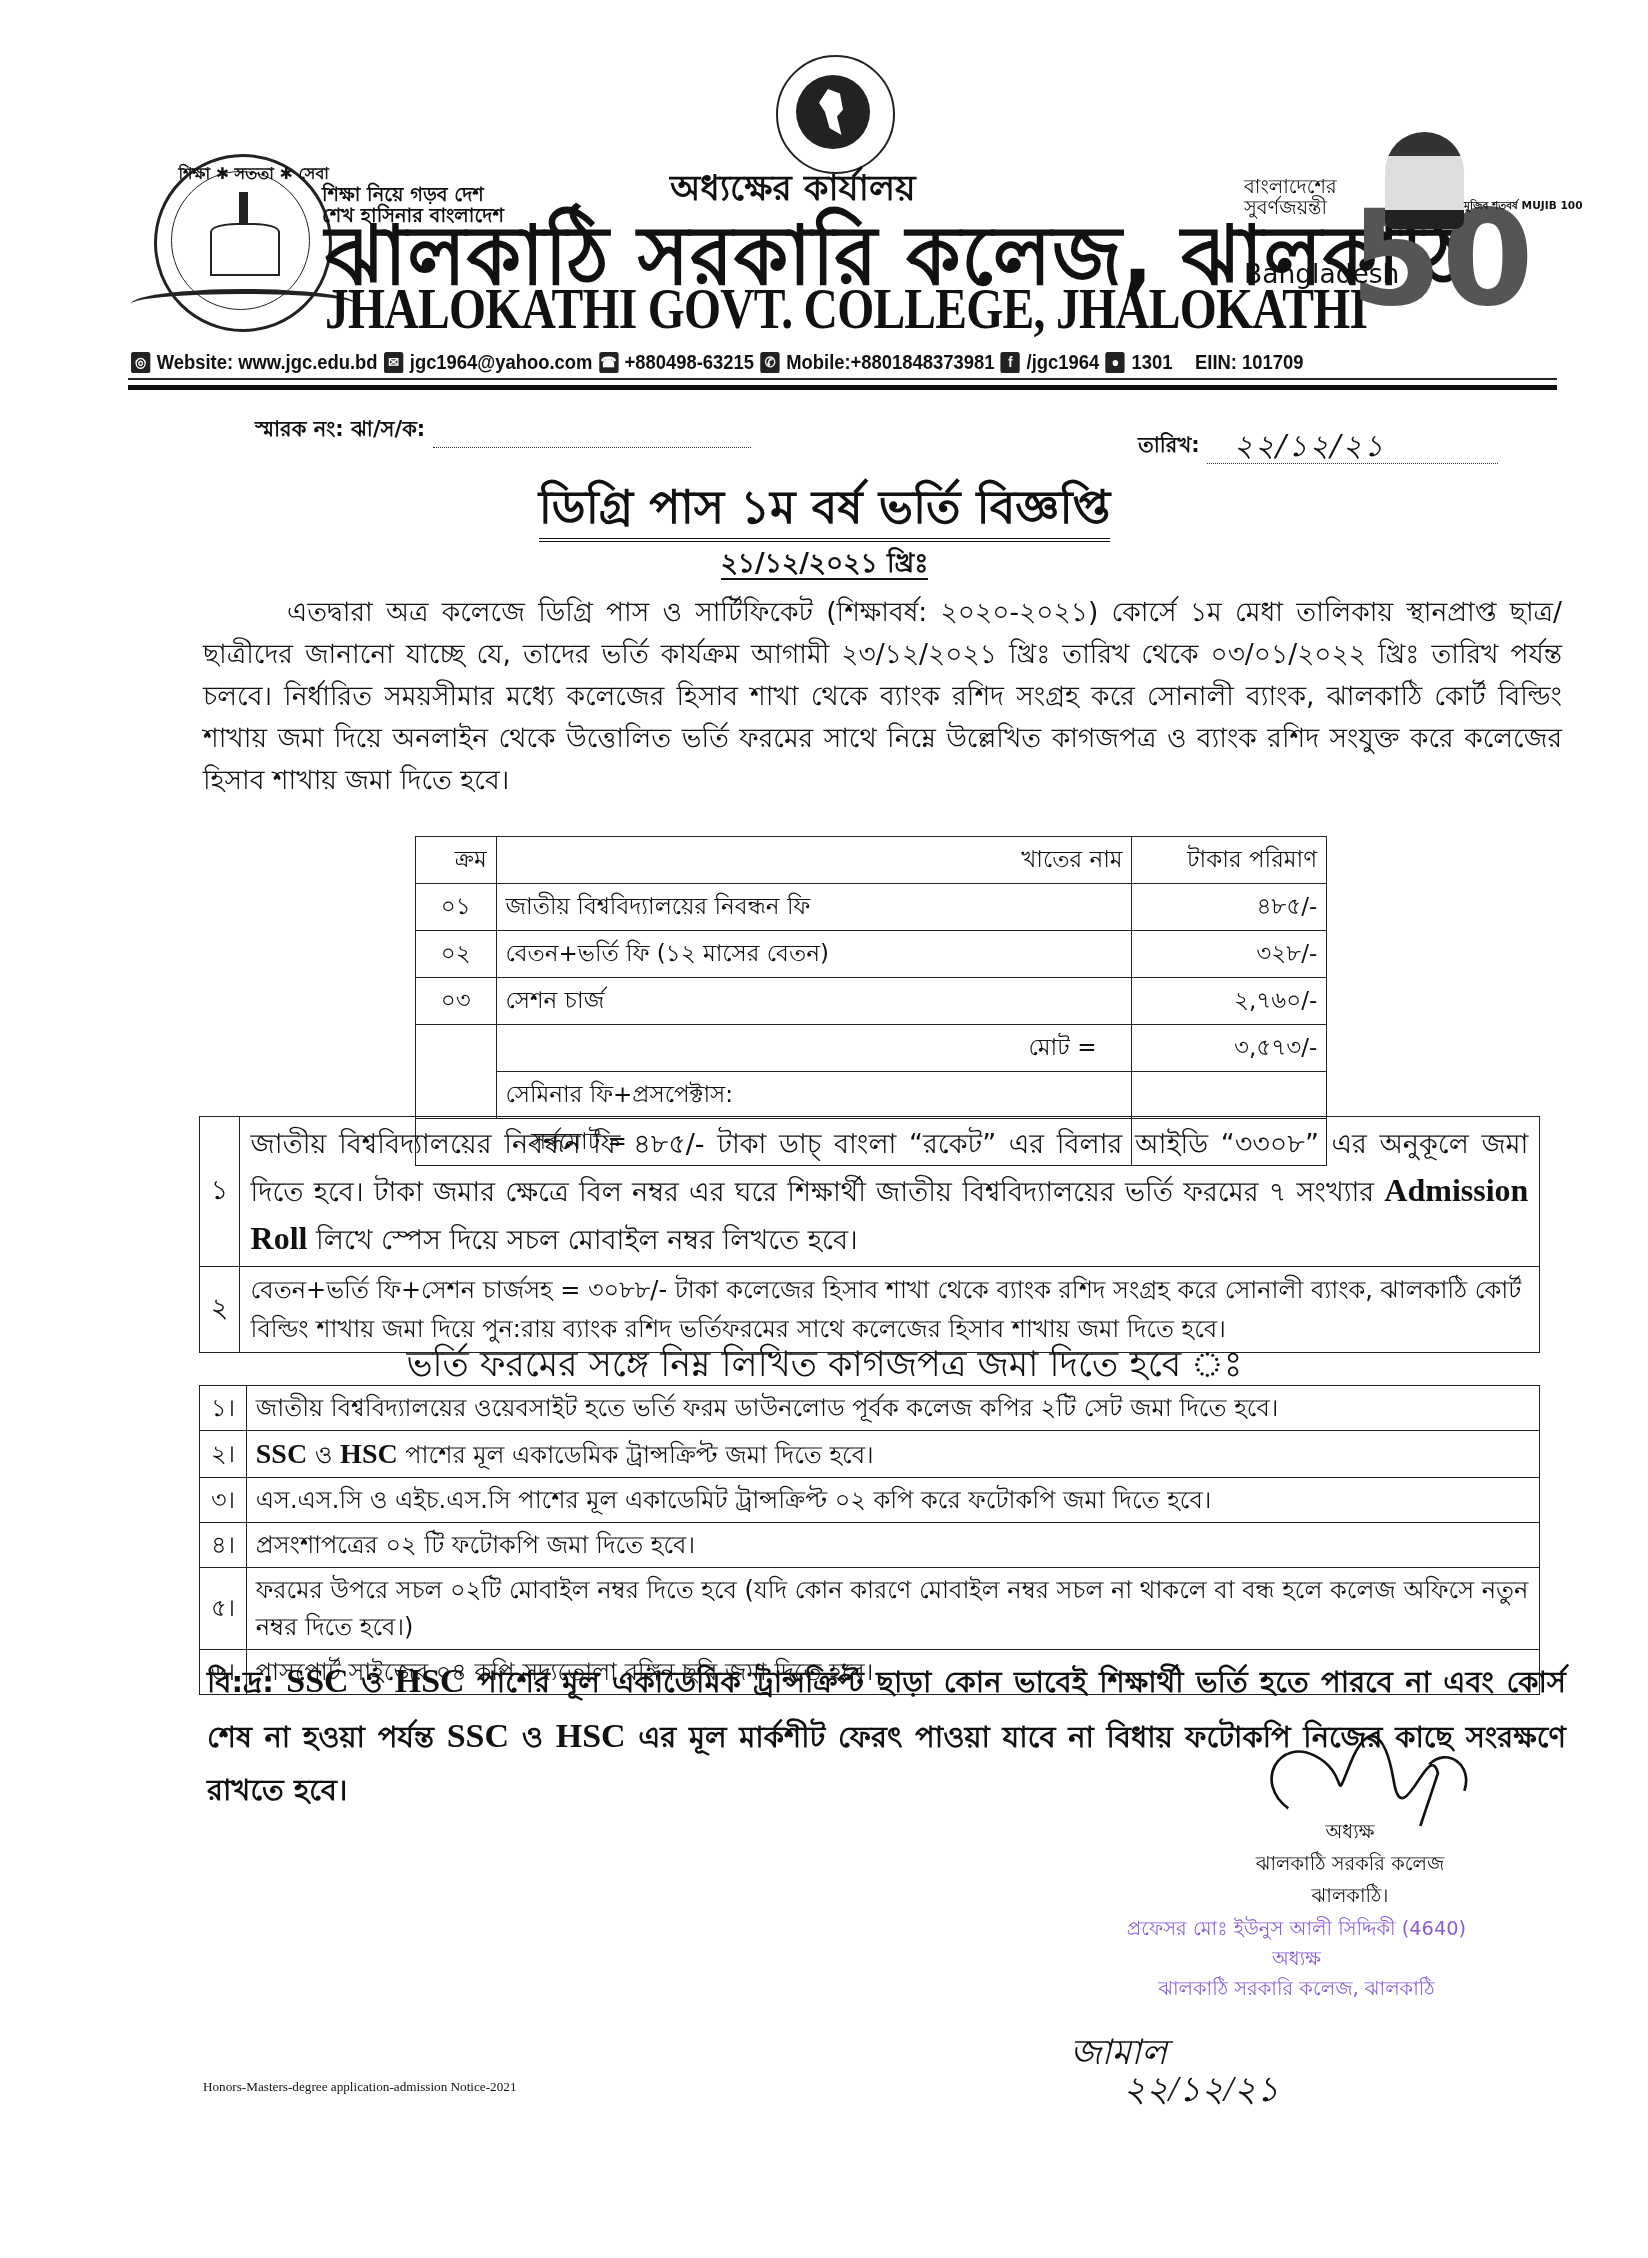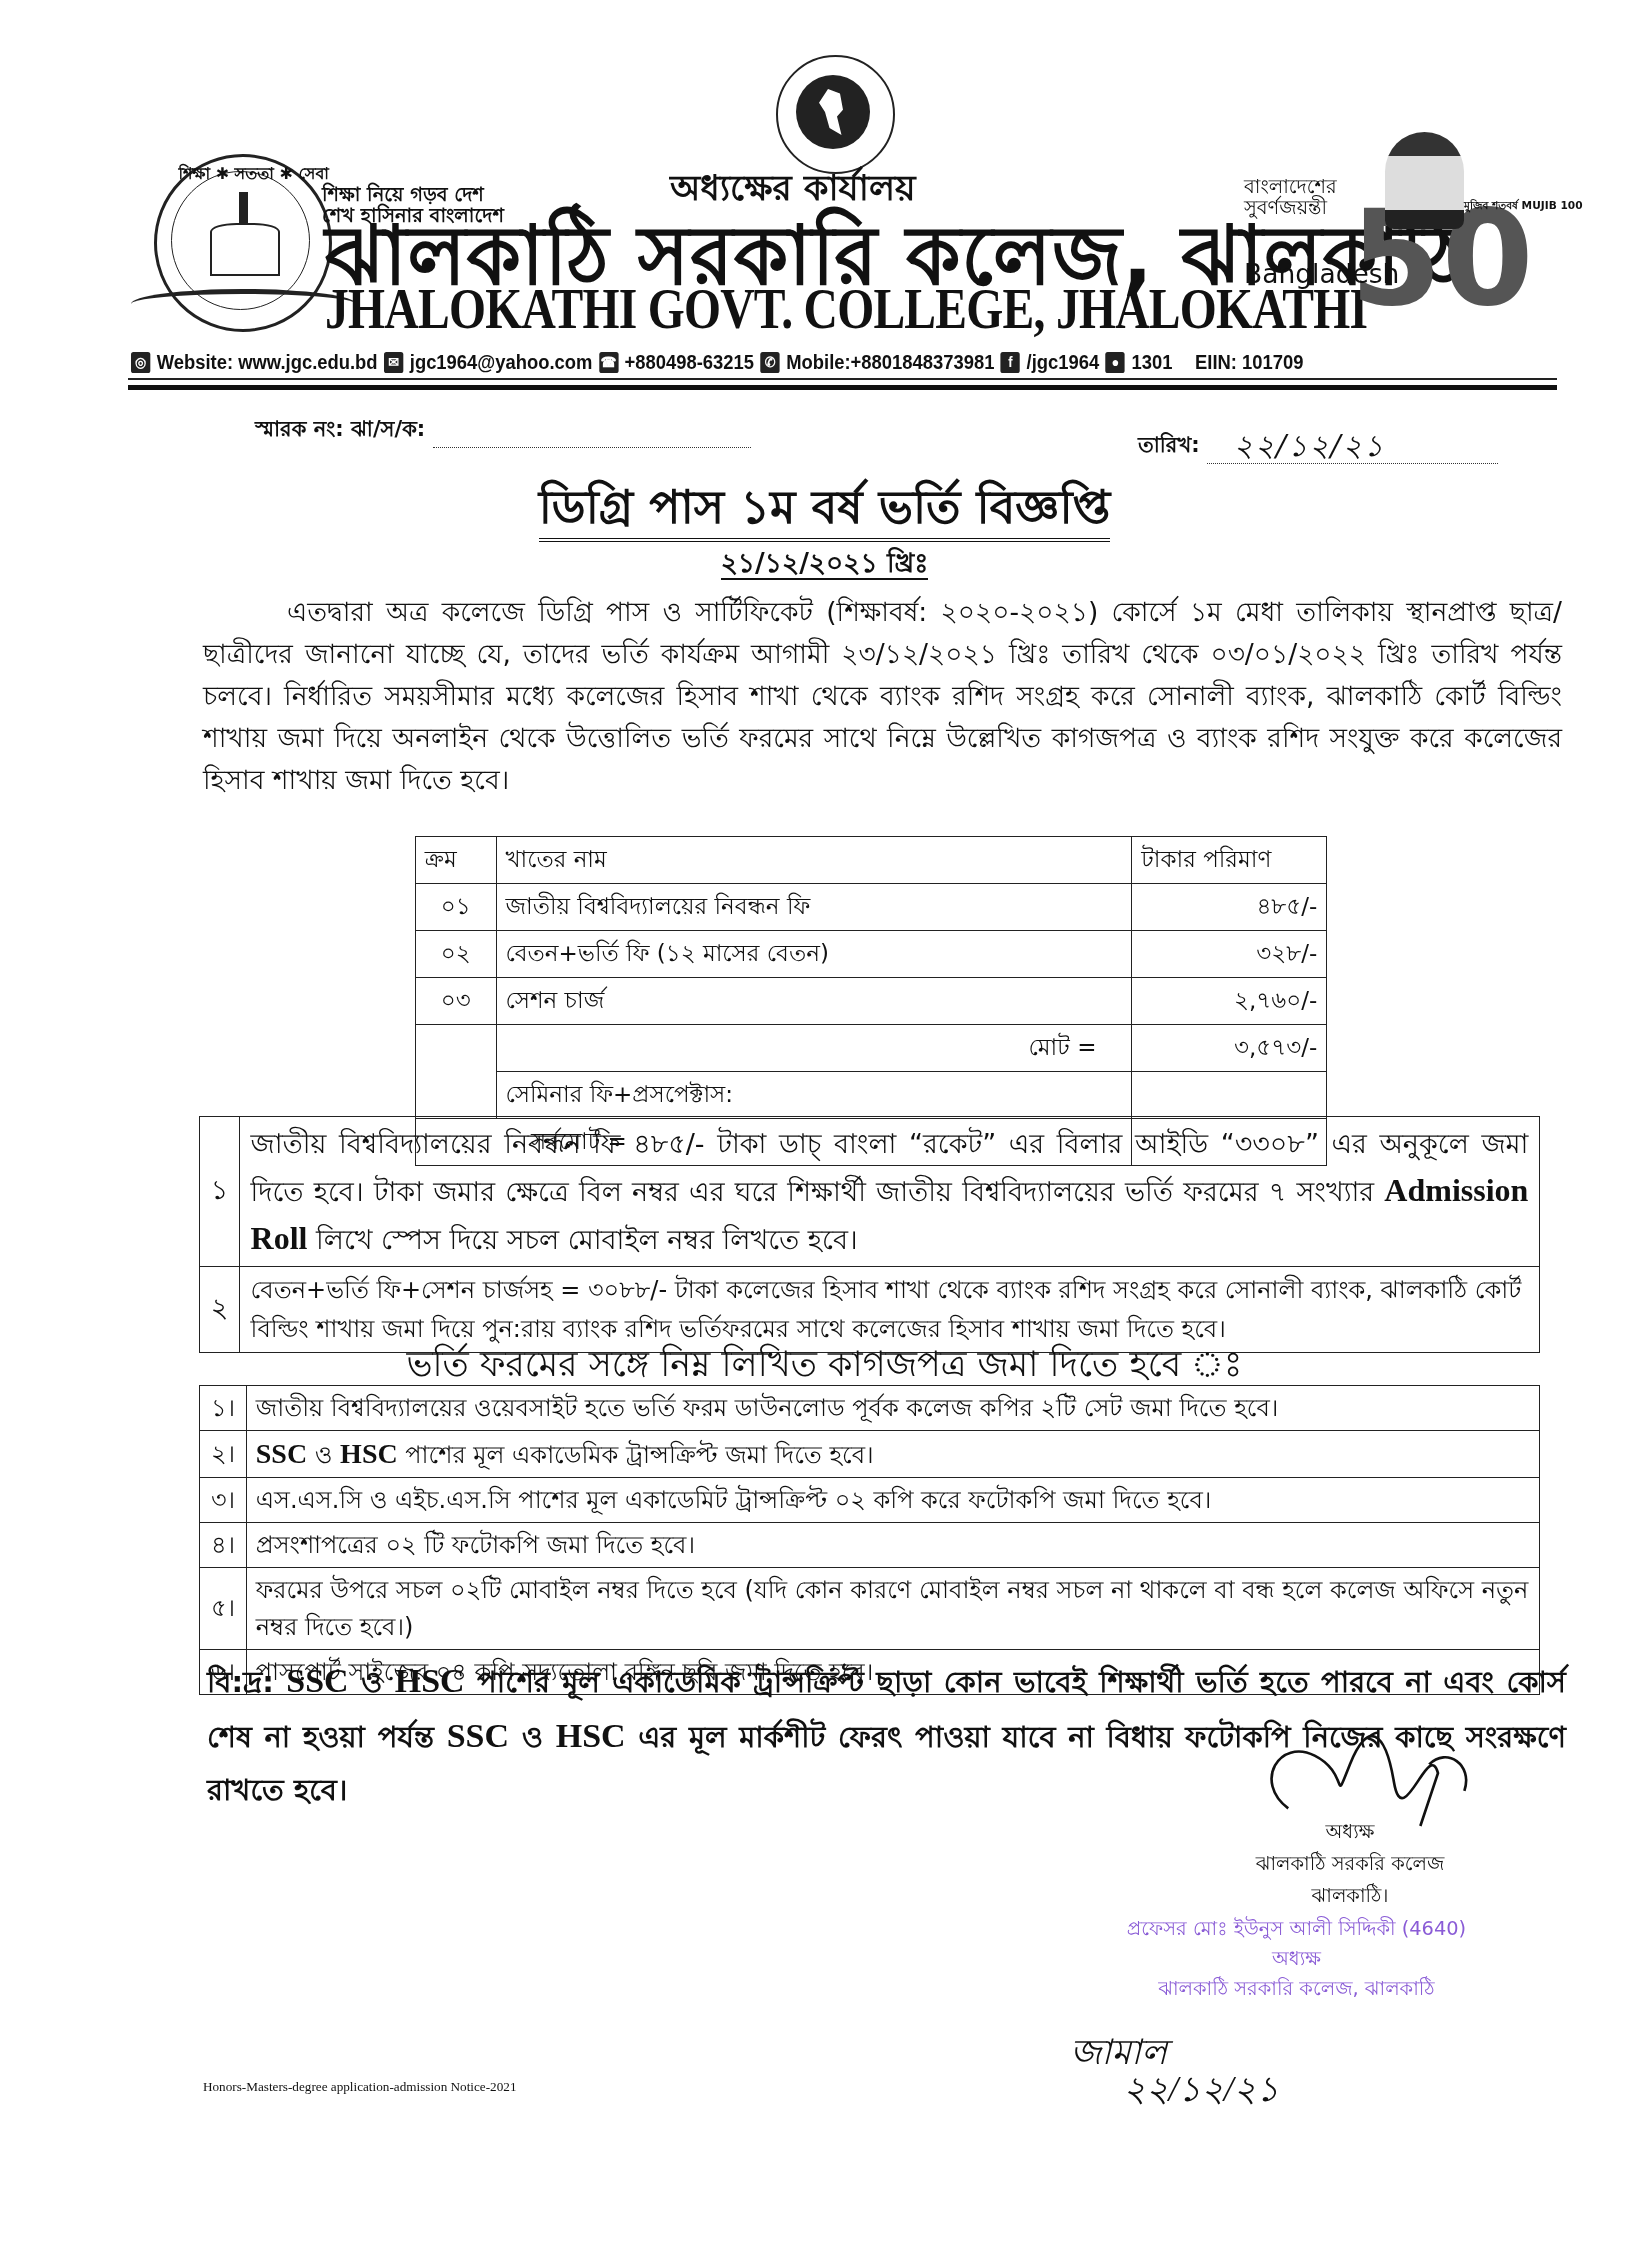--- a/index.html
+++ b/index.html
@@ -36,21 +36,21 @@
   
   .title { left:0; width:1649px; top:472px; text-align:center; font-size:46px; font-weight:bold; }
   .title span { border-bottom:4.4px double #111; padding-bottom:3.5px; }
   .subdate { left:0; width:1649px; top:543px; text-align:center; font-size:26.5px; font-weight:bold; }
   .subdate span { border-bottom:2.6px solid #111; }
   .para { left:203px; top:591px; width:1359px; font-size:26.5px; line-height:42px; text-align:justify; text-indent:84px; }
   
   table { border-collapse:collapse; }
   .fees { left:415px; top:836px; width:912px; font-size:23px; }
   .fees td, .fees th { border:1.8px solid #222; padding:3.5px 8.8px; height:30px; font-weight:normal; }
-  .fees th { text-align:left; }
+  .fees th { text-align:right; }
   .c { text-align:center; } .r { text-align:right; }
   
   .instr { left:199px; top:1116px; width:1341px; font-size:27px; }
   .instr td { border:1.8px solid #222; padding:3.5px 10.6px; vertical-align:middle; }
   .instr td.n { width:32px; text-align:center; padding:3.5px; }
   .instr .big { line-height:46px; text-align:justify; }
   .instr .sm { font-size:24px; line-height:39px; }
   .instr b.en { font-family:"Liberation Serif", serif; font-size:32px; }
   .docs-heading { left:0; width:1649px; top:1337px; text-align:center; font-size:35px; }
   .docs { left:199px; top:1385px; width:1341px; font-size:24px; }

